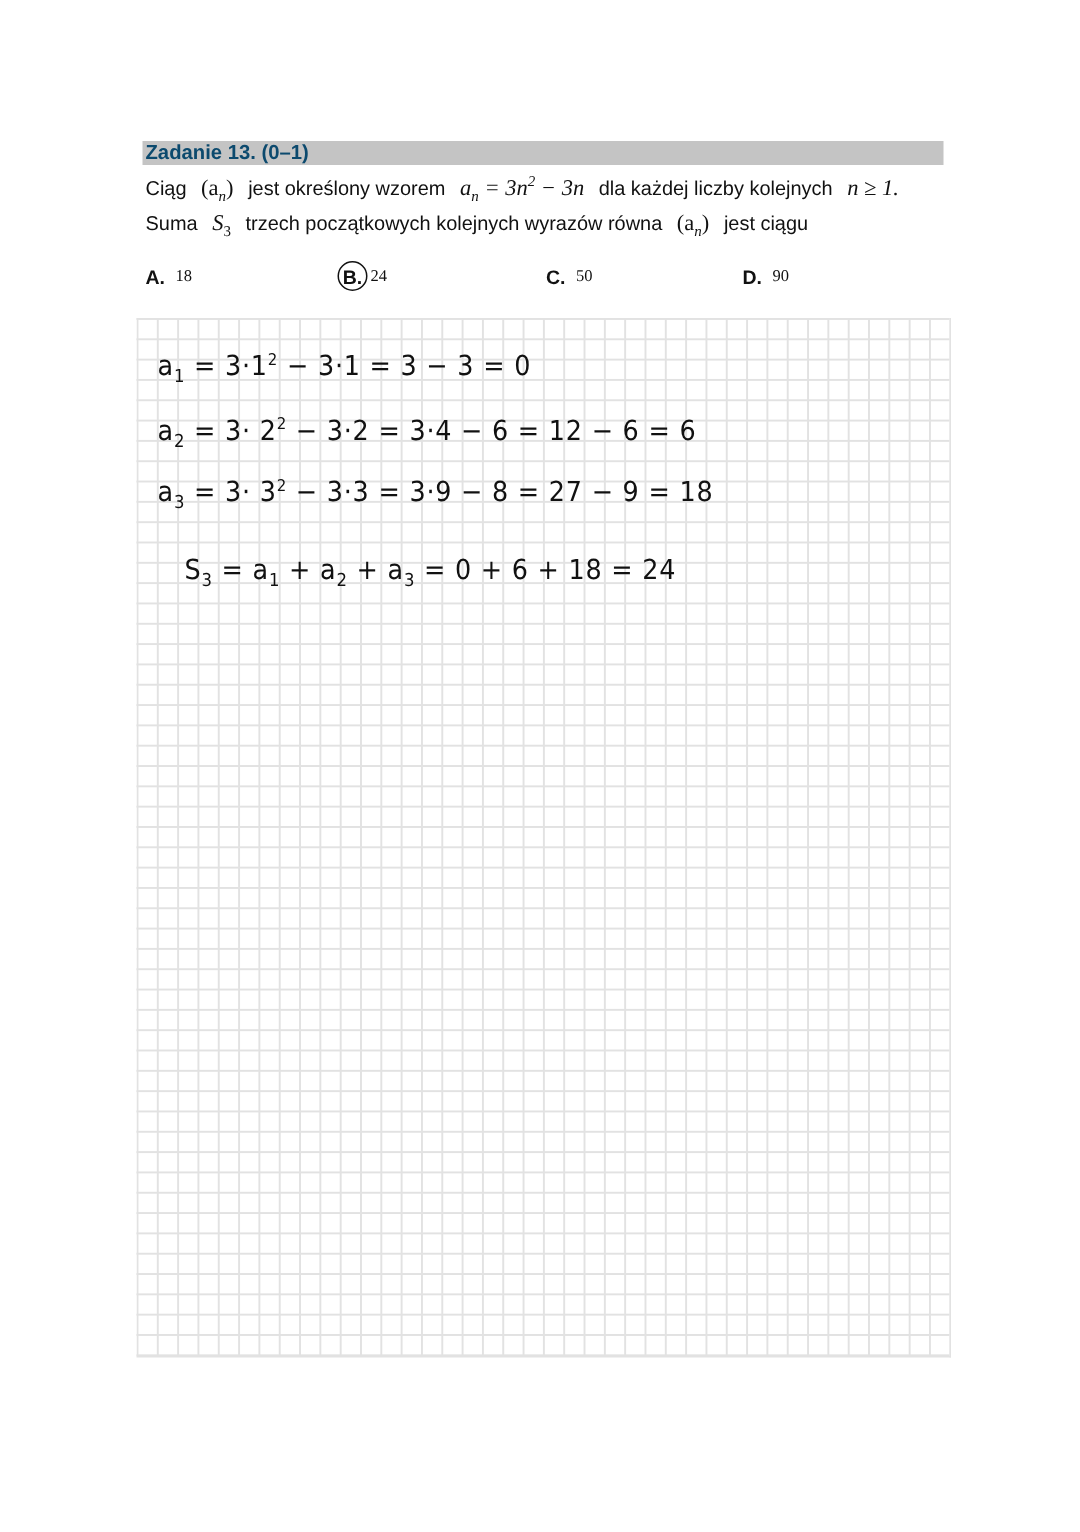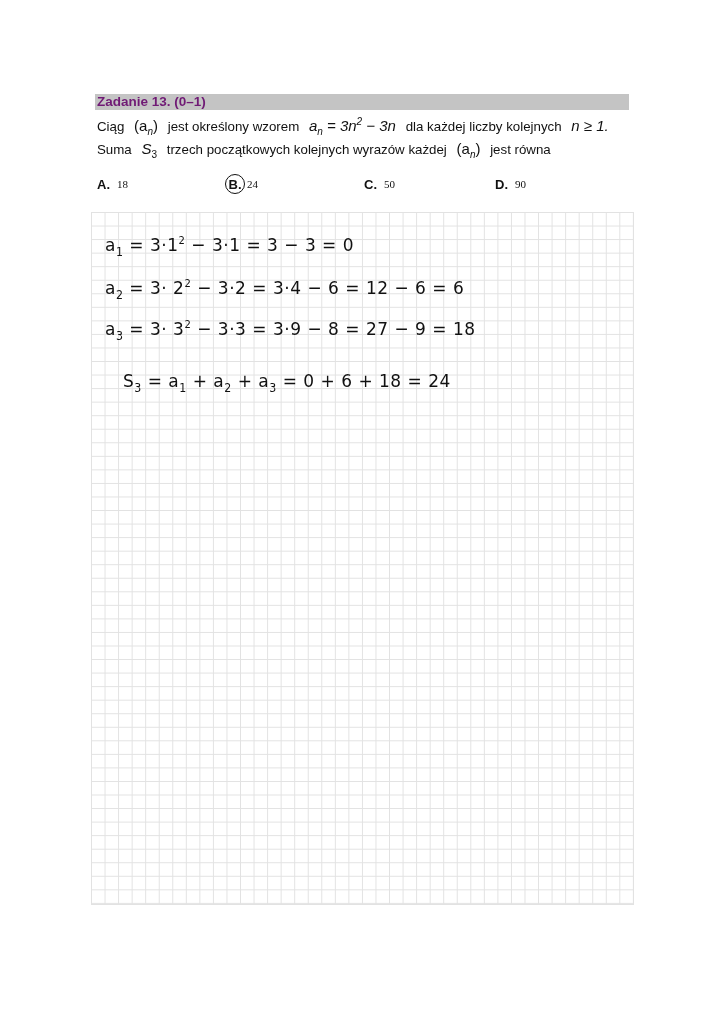--- a/index.html
+++ b/index.html
@@ -4,26 +4,26 @@
   <style>
     html, body { margin: 0; padding: 0; background: #ffffff; }
     body { width: 720px; height: 1021px; position: relative; overflow: hidden; font-family: "Liberation Sans", sans-serif; color: #111; }
 
     .header-bar {
       position: absolute; left: 95px; top: 94px; width: 534px; height: 16px;
       background: #c4c4c4;
     }
     .header-title {
       position: absolute; left: 97px; top: 93px;
-      font-family: "Liberation Sans", sans-serif; font-weight: bold; font-size: 13.5px; line-height: 18px; color: #701a75;
+      font-family: "Liberation Sans", sans-serif; font-weight: bold; font-size: 13.5px; line-height: 18px; color: #0c4a6e;
     }
     .line { position: absolute; left: 97px; font-size: 13.3px; line-height: 18px; white-space: nowrap; }
     .line1 { top: 113px; }
     .line2 { top: 140px; }
-    .math { font-family: Liberation Sans, sans-serif; font-style: italic; font-size: 15px; text-align: center; }
+    .math { font-family: Liberation Serif, serif; font-style: italic; font-size: 15px; text-align: center; }
     .math .up { font-style: normal; }
     .math sub, .math sup { font-size: 10px; }
     .gap { display: inline-block; width: 6px; }
 
     .answers { position: absolute; top: 173px; left: 97px; width: 540px; height: 22px; }
     .answer { position: absolute; top: 0; display: flex; align-items: center; height: 22px; }
     .answer .letter { font-family: "Liberation Sans", sans-serif; font-weight: bold; font-size: 13px; }
     .answer .value { font-family: "Liberation Serif", serif; font-size: 11px; margin-left: 7px; }
     .answer.circled .letter {
       display: inline-flex; align-items: center; justify-content: center;
@@ -63,23 +63,23 @@
   <span class="math"><span class="up">(a</span><sub>n</sub><span class="up">)</span></span><span class="gap"></span>
   <span>jest określony wzorem</span><span class="gap"></span>
   <span class="math"><span>a</span><sub>n</sub><span> = 3n</span><sup>2</sup><span> − 3n</span></span><span class="gap"></span>
   <span>dla każdej liczby kolejnych</span><span class="gap"></span>
   <span class="math">n ≥ 1.</span>
 </div>
 
 <div class="line line2">
   <span>Suma</span><span class="gap"></span>
   <span class="math"><span>S</span><sub class="up">3</sub></span><span class="gap"></span>
-  <span>trzech początkowych kolejnych wyrazów każdej</span><span class="gap"></span>
+  <span>trzech początkowych kolejnych wyrazów równa</span><span class="gap"></span>
   <span class="math"><span class="up">(a</span><sub>n</sub><span class="up">)</span></span><span class="gap"></span>
-  <span>jest równa</span>
+  <span>jest ciągu</span>
 </div>
 
 <div class="answers">
   <div class="answer" style="left:0px;">
     <span class="letter">A.</span>
     <span class="value">18</span>
   </div>
   <div class="answer circled" style="left:132px;">
     <span class="letter">B.</span>
     <span class="value">24</span>

